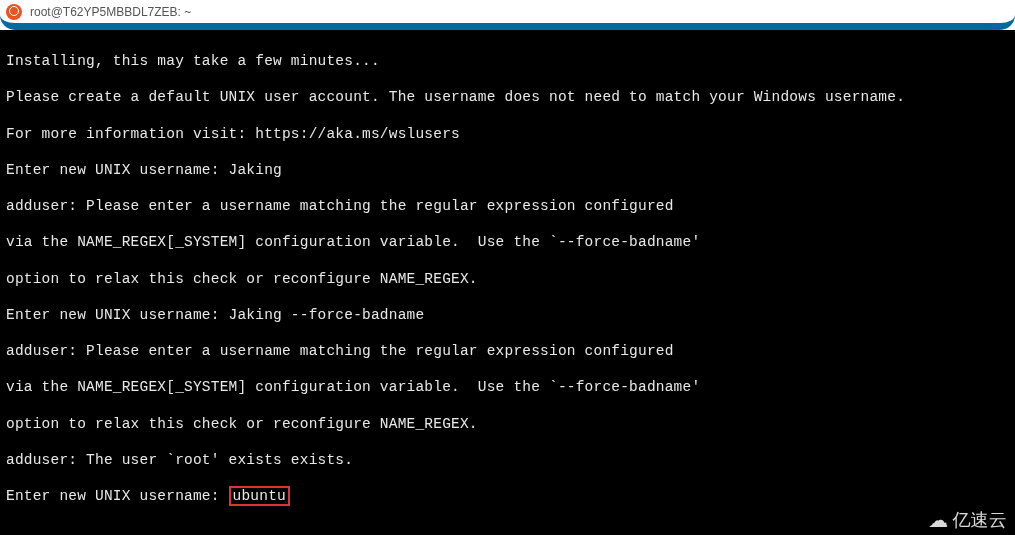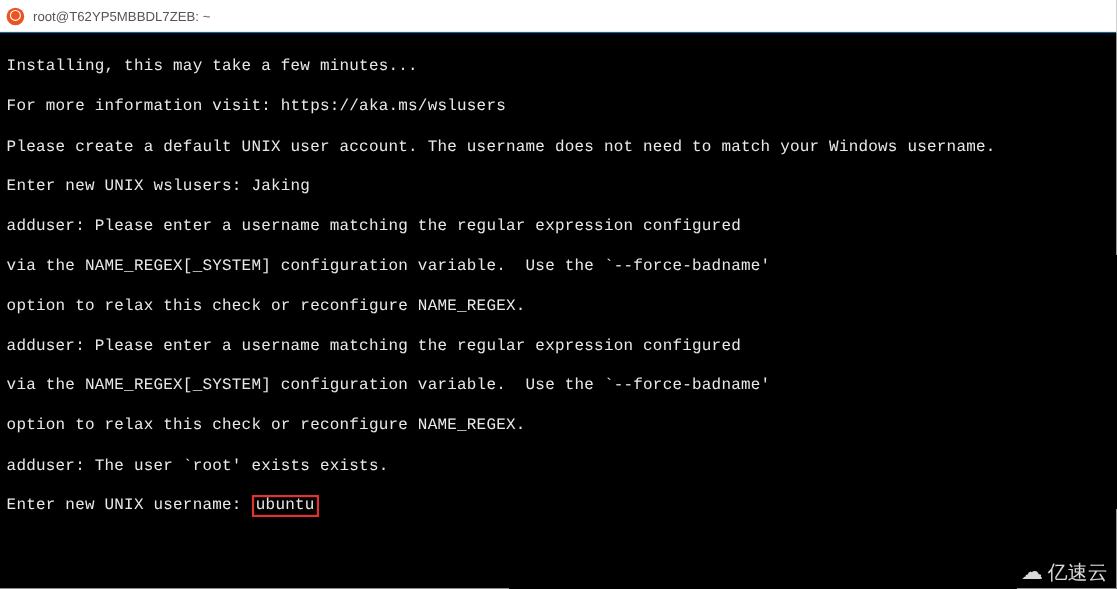--- a/index.html
+++ b/index.html
@@ -8,25 +8,26 @@
     width: 1015px;
     height: 535px;
     background: #fff;
     font-family: "Consolas", "Courier New", monospace;
     font-size: 14.5px;
     overflow: hidden;
   }
   .titlebar {
     height: 30px;
     background: #fff;
-    border-bottom: 1px solid #0369a1;
+    border-bottom: 7px solid #0369a1;
     display: flex;
     align-items: center;
     padding: 0 6px;
     box-sizing: border-box;
+    border-radius: 15px;
   }
   .titlebar .ubuntu-icon {
     width: 16px;
     height: 16px;
     border-radius: 50%;
     background: #e95420;
     margin-right: 8px;
     position: relative;
   }
   .titlebar .ubuntu-icon::before {
@@ -82,26 +83,27 @@
 </head>
 <body>
 
 <div class="titlebar">
   <span class="ubuntu-icon"></span>
   <span class="title">root@T62YP5MBBDL7ZEB: ~</span>
 </div>
 
 <div class="terminal">
 <div class="line">Installing, this may take a few minutes...</div>
+<div class="line">Please create a default UNIX user account. The username does not need to match your Windows username.</div>
 <div class="line">For more information visit: https://aka.ms/wslusers</div>
-<div class="line">Please create a default UNIX user account. The username does not need to match your Windows username.</div>
-<div class="line">Enter new UNIX wslusers: Jaking</div>
+<div class="line">Enter new UNIX username: Jaking</div>
 <div class="line">adduser: Please enter a username matching the regular expression configured</div>
 <div class="line">via the NAME_REGEX[_SYSTEM] configuration variable.  Use the `--force-badname'</div>
 <div class="line">option to relax this check or reconfigure NAME_REGEX.</div>
+<div class="line">Enter new UNIX username: Jaking --force-badname</div>
 <div class="line">adduser: Please enter a username matching the regular expression configured</div>
 <div class="line">via the NAME_REGEX[_SYSTEM] configuration variable.  Use the `--force-badname'</div>
 <div class="line">option to relax this check or reconfigure NAME_REGEX.</div>
 <div class="line">adduser: The user `root' exists exists.</div>
 <div class="line"><span>Enter new UNIX username: </span><span class="boxed">ubuntu</span></div>
 
 
 
 
 

